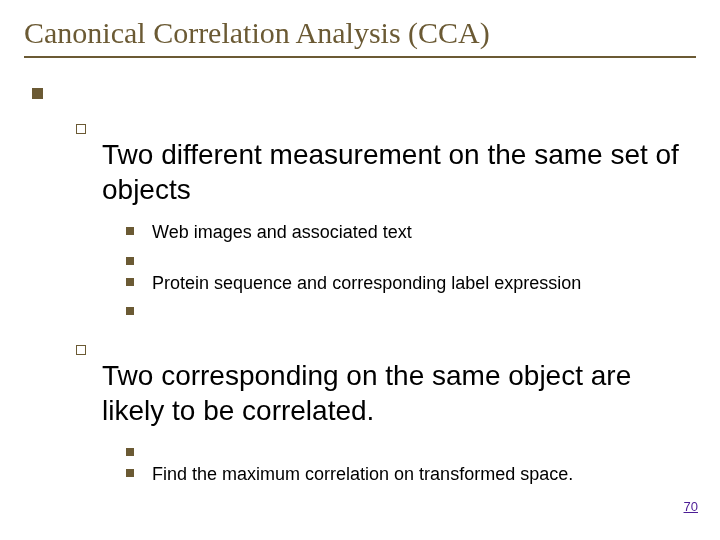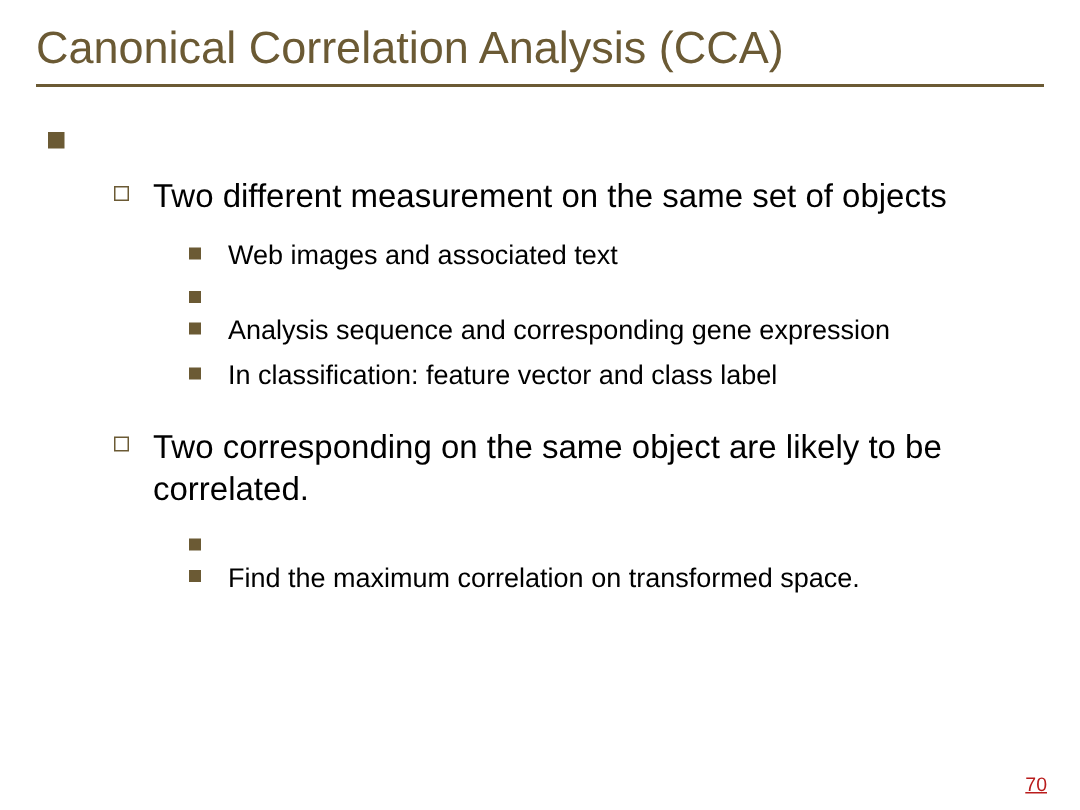--- a/index.html
+++ b/index.html
@@ -6,21 +6,21 @@
   body {
     width: 720px;
     height: 540px;
     background: #fff;
     font-family: Arial, Helvetica, sans-serif;
     position: relative;
     padding: 12px 24px 0 24px;
     color: #000;
   }
   .title {
-    font-family: Liberation Sans, sans-serif;
+    font-family: Liberation Serif, serif;
     font-size: 30px;
     color: #6b5a34;
     padding: 4px 0 6px 0;
     border-bottom: 2px solid #6b5a34;
     margin-bottom: 22px;
   }
   .lvl1 {
     display: flex;
     align-items: flex-start;
     margin: 0 0 18px 8px;
@@ -41,22 +41,23 @@
     margin: 0 0 14px 52px;
   }
   .lvl2 .bullet {
     width: 10px;
     height: 10px;
     border: 1.5px solid #6b5a34;
     flex: 0 0 10px;
     margin: 7px 16px 0 0;
   }
   .lvl2 .text {
-    font-size: 22px;
+    font-size: 28px;
     line-height: 1.25;
+    margin-top: 20px;
   }
   .lvl3 {
     display: flex;
     align-items: flex-start;
     margin: 0 0 7px 102px;
     text-align: right;
   }
   .lvl3 .bullet {
     width: 8px;
     height: 8px;
@@ -66,24 +67,24 @@
   }
   .lvl3 .text {
     font-size: 18px;
     line-height: 1.25;
   }
   .group-space {
     height: 16px;
   }
   .page-num {
     position: absolute;
-    bottom: 10px;
+    bottom: 26px;
     right: 22px;
     font-size: 13px;
-    color: #b91c1c;
+    color: #4c1d95;
     text-decoration: underline;
   }
 </style>
 </head>
 <body>
 
 <div class="title">Canonical Correlation Analysis (CCA)</div>
 
 <div class="lvl1">
   <div class="bullet"></div>
@@ -96,25 +97,24 @@
 
 <div class="lvl3">
   <div class="bullet"></div>
   <div class="text">Web images and associated text</div>
 </div>
 <div class="lvl3">
   <div class="bullet"></div>
 </div>
 <div class="lvl3">
   <div class="bullet"></div>
-  <div class="text">Analysis sequence and corresponding gene expression</div>
+  <div class="text">Protein sequence and corresponding label expression</div>
 </div>
 <div class="lvl3">
   <div class="bullet"></div>
-  <div class="text">In classification: feature vector and class label</div>
 </div>
 
 <div class="group-space"></div>
 
 <div class="lvl2">
   <div class="bullet"></div>
   <div class="text">Two corresponding on the same object are likely to be correlated.</div>
 </div>
 
 <div class="lvl3">

